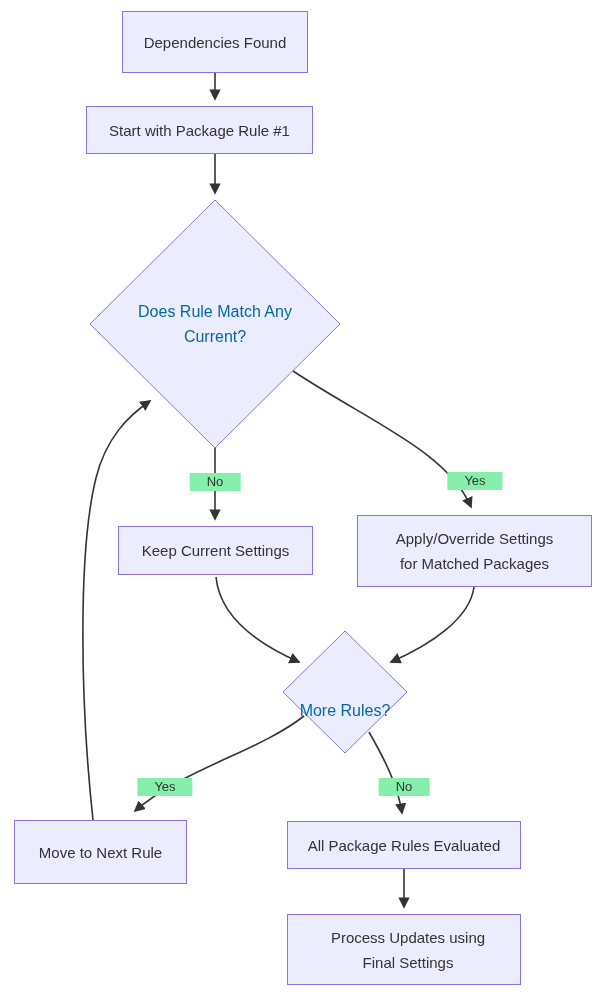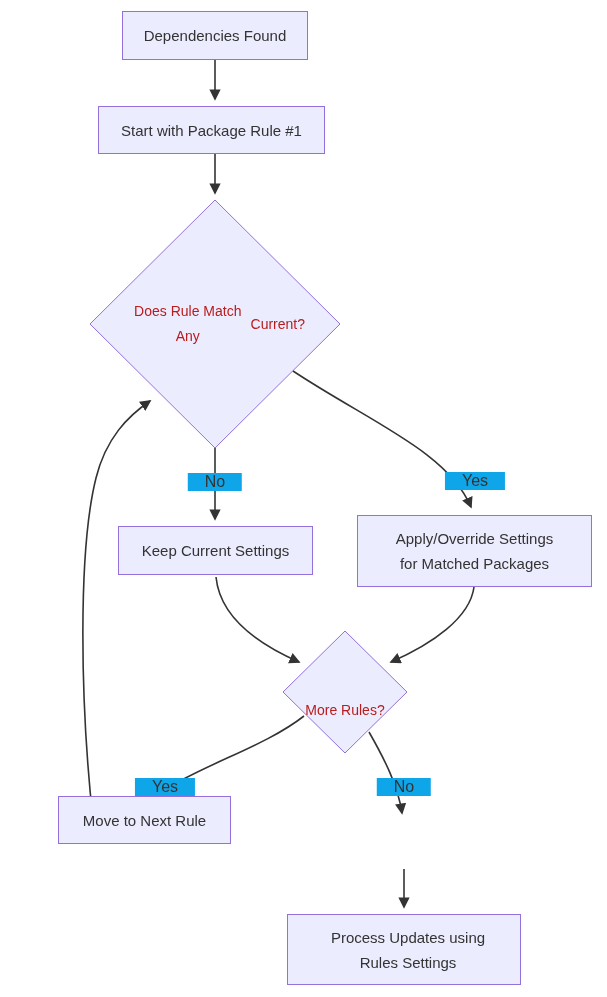--- a/index.html
+++ b/index.html
@@ -32,35 +32,35 @@
     line-height: 25px;
     color: #333333;
     box-sizing: border-box;
   }
   .diamond-label {
     position: absolute;
     z-index: 2;
     background: transparent;
     border: none;
     display: flex;
-    flex-direction: row;
+    flex-direction: column;
     align-items: center;
     justify-content: center;
     text-align: center;
-    font-size: 14px;
+    font-size: 16px;
     line-height: 25px;
-    color: #b91c1c;
+    color: #0369a1;
   }
   .edge-label {
     position: absolute;
     z-index: 3;
     transform: translate(-50%, -50%);
-    background: #0ea5e9;
+    background: #86efac;
     padding: 0 17px;
-    font-size: 16px;
+    font-size: 13px;
     line-height: 18px;
     color: #333333;
   }
   .node span, .diamond-label span { display: block; }
 </style>
 </head>
 <body>
 
 <div class="canvas">
 
@@ -79,25 +79,25 @@
     <path d="M215,448 L215,519" fill="none" stroke="#333333" stroke-width="1.6" marker-end="url(#arrow)"></path>
     <path d="M293,371 C370,422 448,452 471,507" fill="none" stroke="#333333" stroke-width="1.6" marker-end="url(#arrow)"></path>
     <path d="M216,577 C220,618 258,644 299,662" fill="none" stroke="#333333" stroke-width="1.6" marker-end="url(#arrow)"></path>
     <path d="M474,587 C470,618 432,644 391,662" fill="none" stroke="#333333" stroke-width="1.6" marker-end="url(#arrow)"></path>
     <path d="M304,716 C258,752 185,768 135,811" fill="none" stroke="#333333" stroke-width="1.6" marker-end="url(#arrow)"></path>
     <path d="M369,732 C385,760 398,786 402,813" fill="none" stroke="#333333" stroke-width="1.6" marker-end="url(#arrow)"></path>
     <path d="M93,820 C80,700 78,550 96,478 C106,438 128,416 150,401" fill="none" stroke="#333333" stroke-width="1.6" marker-end="url(#arrow)"></path>
     <path d="M404,869 L404,907" fill="none" stroke="#333333" stroke-width="1.6" marker-end="url(#arrow)"></path>
   </svg>
 
-  <div class="node" style="left:122px; top:11px; width:186px; height:49px;">
+  <div class="node" style="left:122px; top:11px; width:186px; height:62px;">
     <span>Dependencies Found</span>
   </div>
 
-  <div class="node" style="left:98px; top:106px; width:227px; height:48px;text-align:center;">
+  <div class="node" style="left:86px; top:106px; width:227px; height:48px;text-align:center;">
     <span>Start with Package Rule #1</span>
   </div>
 
   <div class="diamond-label" style="left:125px; top:288px; width:180px; height:72px;">
     <span>Does Rule Match Any</span>
     <span>Current?</span>
   </div>
 
   <div class="node" style="left:118px; top:526px; width:195px; height:49px;">
     <span>Keep Current Settings</span>
@@ -105,28 +105,31 @@
 
   <div class="node" style="left:357px; top:515px; width:235px; height:72px;">
     <span>Apply/Override Settings</span>
     <span>for Matched Packages</span>
   </div>
 
   <div class="diamond-label" style="left:285px; top:696px; width:120px; height:28px;">
     <span>More Rules?</span>
   </div>
 
-  <div class="node" style="left:14px; top:796px; width:173px; height:48px;margin-left:44px;">
+  <div class="node" style="left:14px; top:820px; width:173px; height:64px;">
     <span>Move to Next Rule</span>
   </div>
 
+  <div class="node" style="left:287px; top:821px; width:234px; height:48px;">
+    <span>All Package Rules Evaluated</span>
+  </div>
 
   <div class="node" style="left:287px; top:914px; width:234px; height:71px;padding-left:8px;">
     <span>Process Updates using</span>
-    <span>Rules Settings</span>
+    <span>Final Settings</span>
   </div>
 
   <div class="edge-label" style="left:215px; top:482px;">No</div>
   <div class="edge-label" style="left:475px; top:481px;">Yes</div>
   <div class="edge-label" style="left:165px; top:787px;">Yes</div>
   <div class="edge-label" style="left:404px; top:787px;">No</div>
 
 </div>
 
 </body></html>

